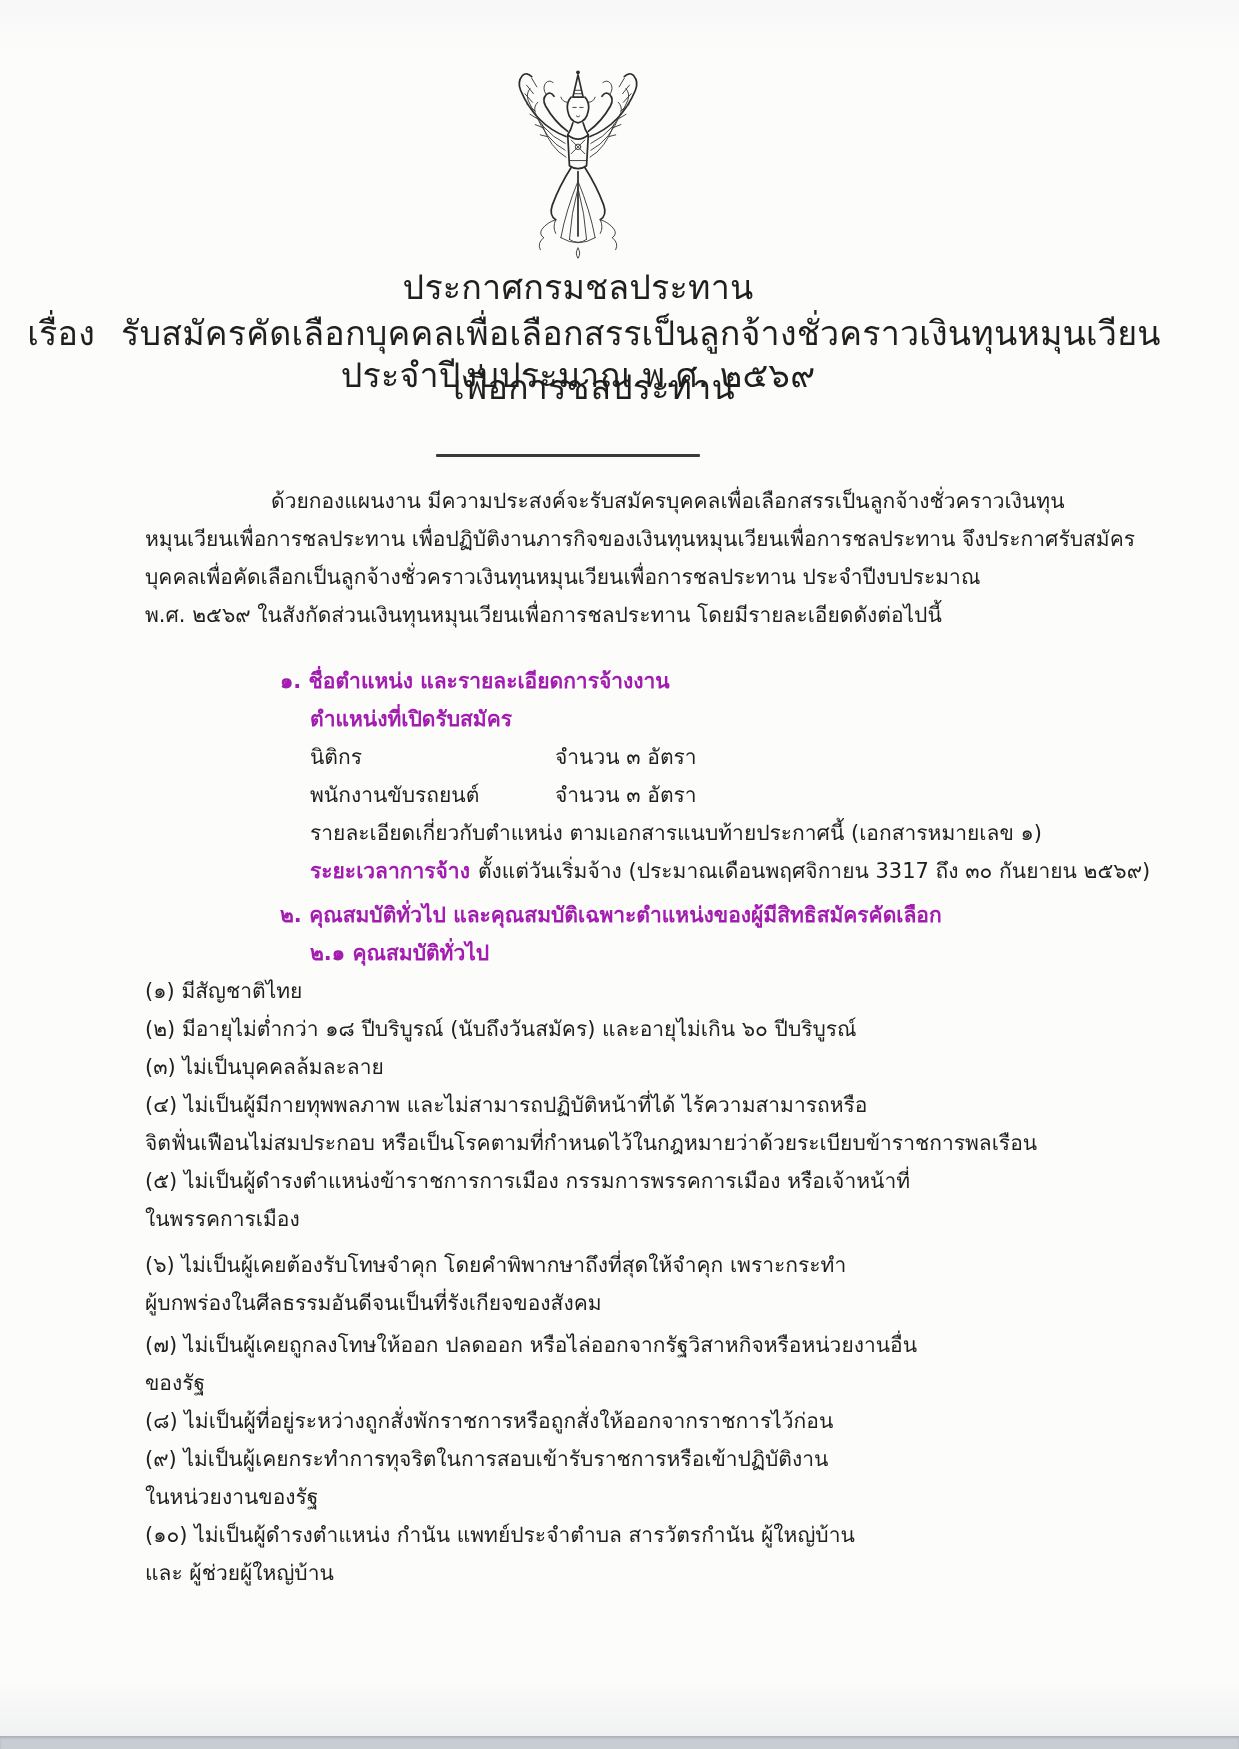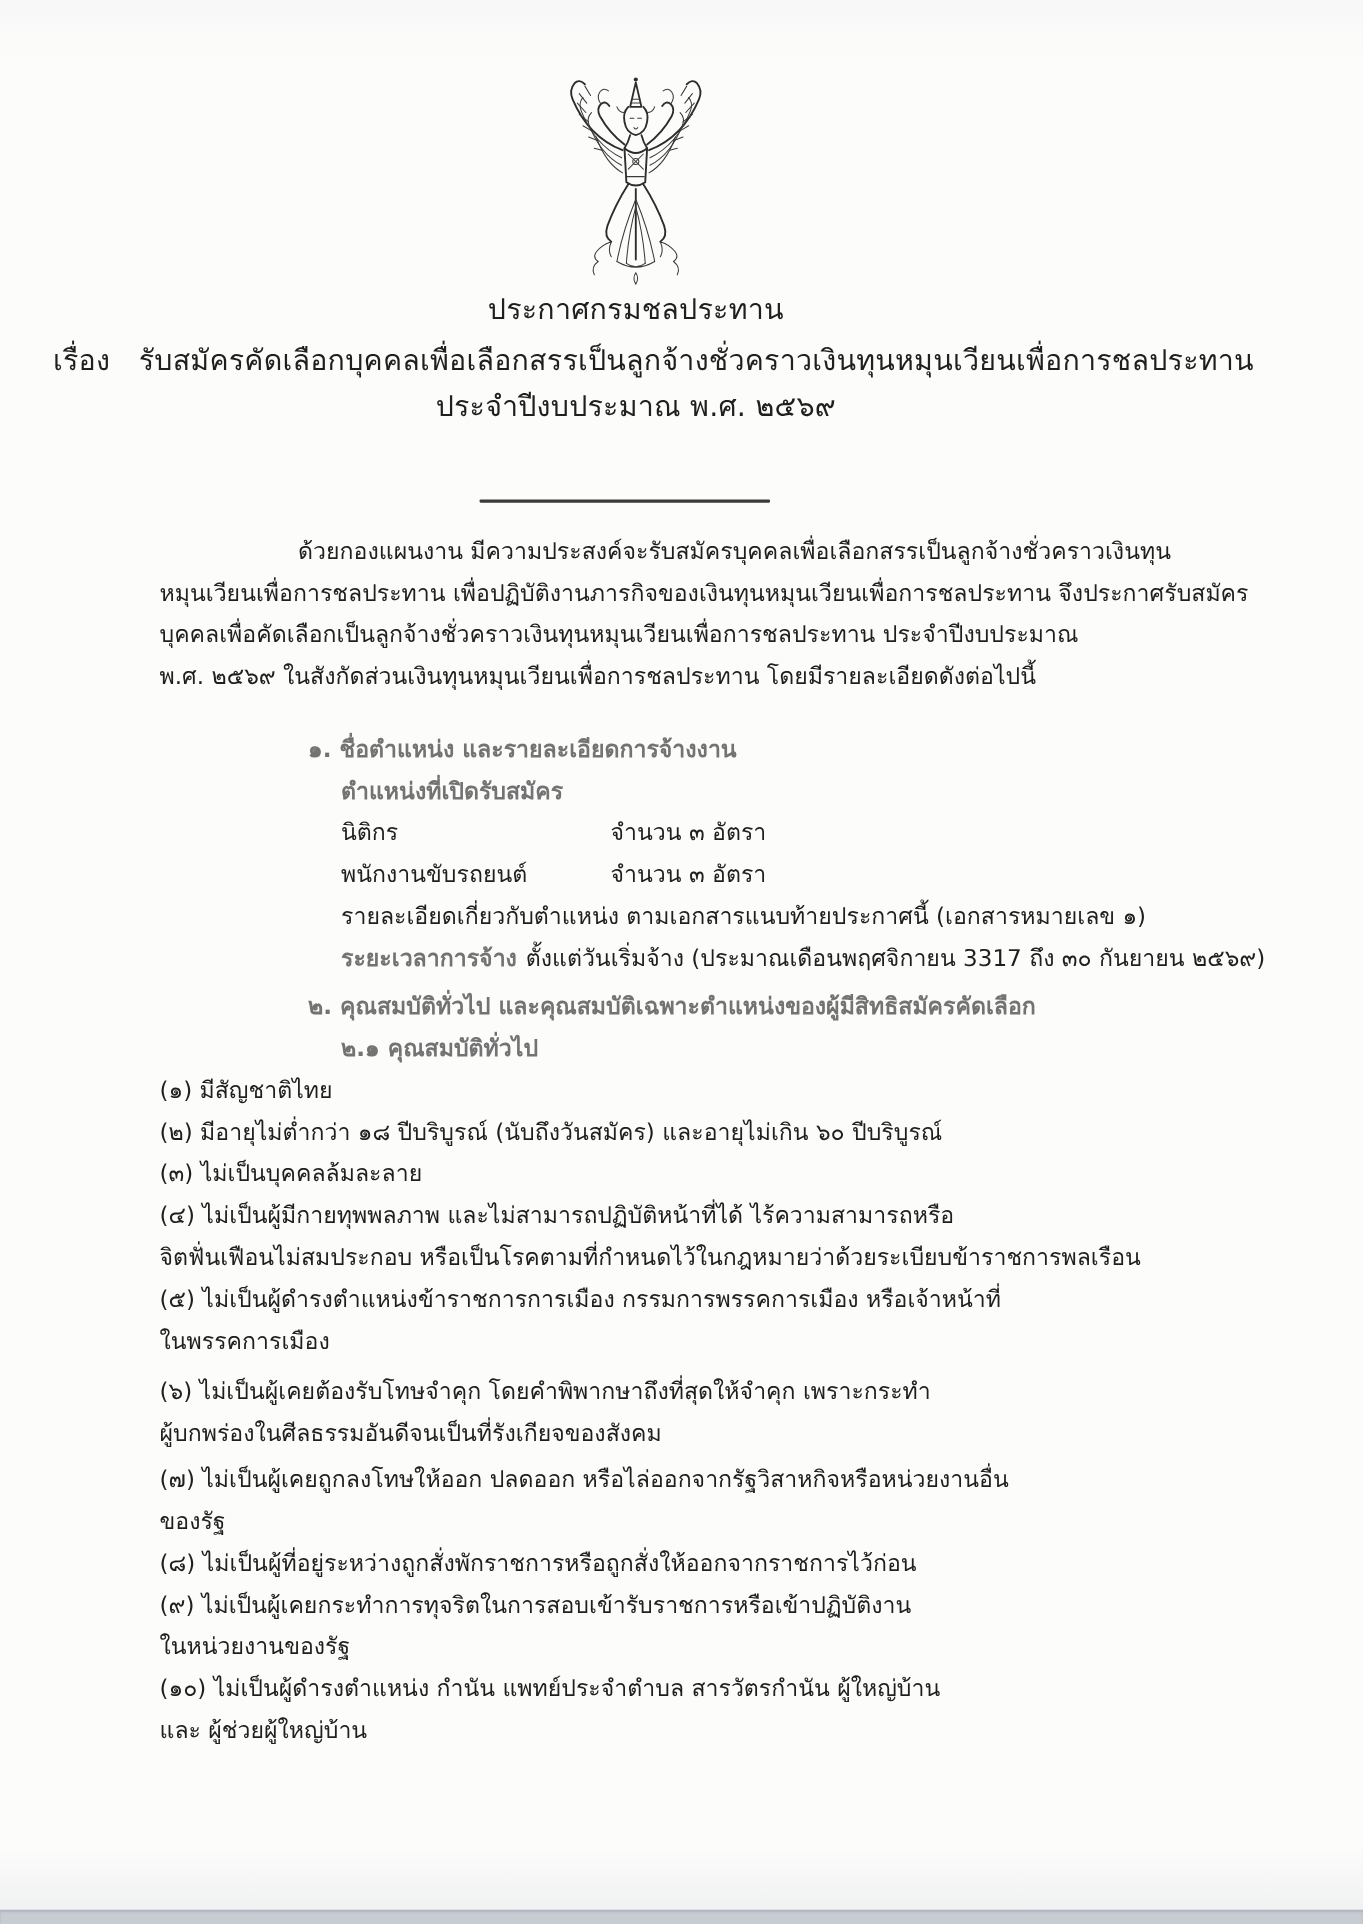--- a/index.html
+++ b/index.html
@@ -16,39 +16,39 @@
   
   .page::before{
     content:"";position:absolute;inset:0;
     background:linear-gradient(180deg, rgba(200,205,210,0.10) 0%, rgba(0,0,0,0) 3%, rgba(0,0,0,0) 96%, rgba(170,178,186,0.18) 100%);
     pointer-events:none;
   }
   .emblem{
     position:absolute;top:68px;left:0;width:1156px;
     text-align:center;
   }
-  .headerline{position:absolute;left:0;width:1156px;text-align:center;font-size:26px;letter-spacing:.2px;}
+  .headerline{position:absolute;left:0;width:1156px;text-align:center;font-size:34px;letter-spacing:.2px;}
   .h-agency{top:260px;}
   .h-subject{top:306px;padding-left:16px;}
   .h-fiscal{top:348px;}
   .h-subject .gap{display:inline-block;width:26px;}
   .divider{
     position:absolute;top:454px;left:436px;width:264px;height:3px;
     background:#3a3a3a;border-radius:1px;
   }
   .body{
     position:absolute;top:482px;left:145px;width:980px;
     font-size:21px;line-height:38px;
   }
   .line{white-space:nowrap;}
   .indent-first{text-indent:126px;}
   .ml-sec{margin-left:135px;}
   .ml-sub{margin-left:165px;}
   .ml-item{}
-  .b{font-weight:bold;color:#737373;}
+  .b{font-weight:bold;color:#a21caf;}
   .pos-name{display:inline-block;width:245px;}
   .after-gap-lg{margin-top:28px;}
   .after-gap-md{margin-top:10px;}
   .after-gap-sm{margin-top:6px;}
   .after-gap-xs{margin-top:4px;}
   .after-gap-q6{margin-top:8px;}
   .lbl-gap{display:inline-block;width:14px;}
   .lbl-gap-sm{display:inline-block;width:8px;}
   .footer-note{
     position:absolute;top:1740px;left:0;width:1105px;

